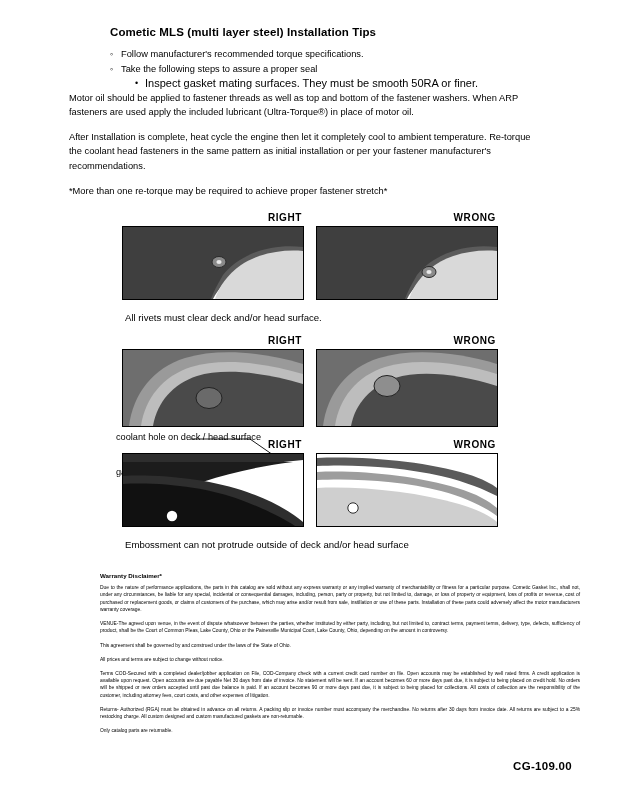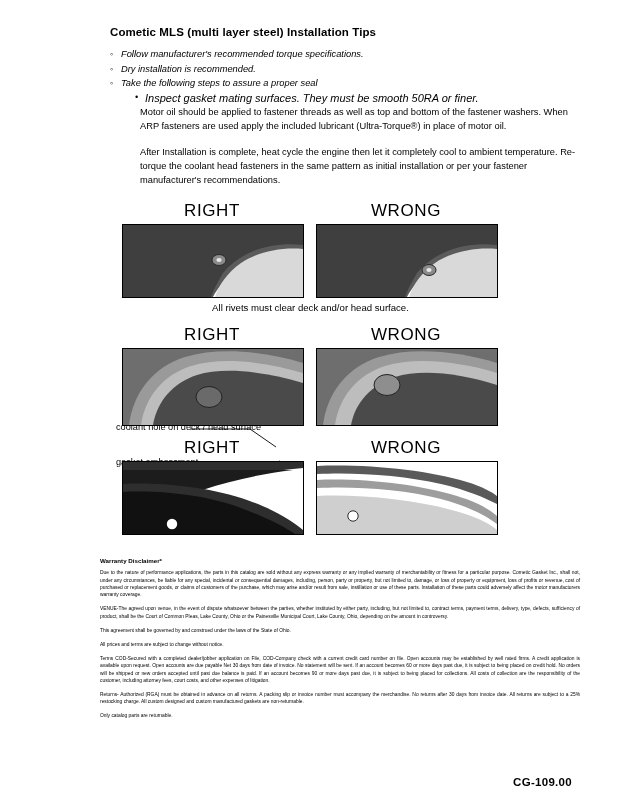--- a/index.html
+++ b/index.html
@@ -33,21 +33,20 @@
   ul.bullets {
     list-style: none;
     margin: 0 0 0 72px;
     padding: 0;
   }
   ul.bullets > li {
     font-size: 9.3px;
     line-height: 14.5px;
     position: relative;
     padding-left: 11px;
-    font-style: italic;
   }
   ul.bullets > li::before {
     content: "\25E6";
     position: absolute;
     left: 0;
     top: 0;
     font-size: 9px;
   }
   ul.sub {
     list-style: none;
@@ -69,59 +68,59 @@
   }
 
   h2.subtitle {
     font-size: 11.5px;
     font-weight: bold;
     margin: 16px 0 7px 72px;
   }
   p.body {
     font-size: 9.3px;
     line-height: 14.3px;
-    margin: 0 0 11px 102px;
+    margin: 0 0 11px 31px;
     max-width: 470px;
   }
 
   
   .figs {
     margin-top: 14px;
     position: relative;
   }
   .row {
     display: flex;
     justify-content: center;
     gap: 14px;
   }
   .cell {
     width: 180px;
   }
   .cell-label {
-    text-align: center;
-    font-size: 17px;
-    font-weight: normal;
+    text-align: right;
+    font-size: 10px;
+    font-weight: bold;
     letter-spacing: 0.6px;
     margin-bottom: 3px;
   }
   .panel {
     width: 180px;
     height: 72px;
     border: 1px solid #000;
     background: #ffffff;
     position: relative;
     overflow: hidden;
   }
   .panel.tall {
     height: 76px;
   }
   .caption {
     font-size: 9.6px;
-    margin: 4px 0 0 0;
-    text-align: center;
+    margin: 12px 0 0 0;
+    text-align: left;
     padding-left: 3px;
   }
   .caption-wrap {
     width: 374px;
     margin: 0 auto;
   }
 
   
   .callouts {
     position: absolute;
@@ -144,53 +143,51 @@
   }
   .warranty p {
     font-size: 4.9px;
     line-height: 7.2px;
     margin: 0 0 7px 0;
     text-align: justify;
   }
   .docnum {
     position: absolute;
     right: 46px;
-    bottom: 12px;
+    bottom: 28px;
     font-size: 11.5px;
     font-weight: bold;
     letter-spacing: 0.3px;
   }
   svg { display: block; }
 </style>
 </head>
 <body>
 
 <div class="page">
 
   <h1 class="title">Cometic MLS (multi layer steel) Installation Tips</h1>
 
   <ul class="bullets">
     <li>
       <span>Follow manufacturer's recommended torque specifications.</span>
-    </li>
-    <li>
-      <span>Dry installation is recommended.</span>
     </li>
     <li>
       <span>Take the following steps to assure a proper seal</span>
       <ul class="sub">
         <li>
           <span>Inspect gasket mating surfaces.  They must be smooth 50RA or finer.</span>
         </li>
       </ul>
     </li>
   </ul>
 
   <p class="body">Motor oil should be applied to fastener threads as well as top and bottom of the fastener washers. When ARP fasteners are used apply the included lubricant (Ultra-Torque®) in place of motor oil.</p>
   <p class="body">After Installation is complete, heat cycle the engine then let it completely cool to ambient temperature. Re-torque the coolant head fasteners in the same pattern as initial installation or per your fastener manufacturer's recommendations.</p>
+  <p class="body">*More than one re-torque may be required to achieve proper fastener stretch*</p>
 
   <div class="figs">
     <div class="row">
       <div class="cell">
         <div class="cell-label">RIGHT</div>
         <div class="panel">
           <svg width="180" height="72" viewBox="0 0 180 72">
             <rect x="0" y="0" width="180" height="72" fill="#ffffff"></rect>
             <path d="M0,0 L180,0 L180,26 C150,22 120,34 104,52 C96,62 92,68 90,72 L0,72 Z" fill="#5b5b5b"></path>
             <path d="M0,0 L180,0 L180,20 C146,16 116,28 100,48 C94,58 90,66 88,72 L0,72 Z" fill="#3f3f3f"></path>
@@ -280,20 +277,23 @@
           <svg width="180" height="72" viewBox="0 0 180 72">
             <rect x="0" y="0" width="180" height="72" fill="#ffffff"></rect>
             <path d="M0,4 C50,2 110,8 150,20 C166,25 175,30 180,34 L180,42 C168,36 150,28 124,22 C86,13 36,10 0,12 Z" fill="#5a5a5a"></path>
             <path d="M0,18 C44,16 100,22 140,34 C160,40 172,47 180,54 L180,62 C168,53 150,44 124,37 C86,27 36,24 0,26 Z" fill="#9d9d9d"></path>
             <path d="M0,34 C44,32 100,38 142,50 C162,56 173,62 180,68 L180,72 L0,72 Z" fill="#cfcfcf"></path>
             <circle cx="36" cy="54" r="5.2" fill="#ffffff" stroke="#2a2a2a" stroke-width="1"></circle>
           </svg>
         </div>
       </div>
     </div>
+    <div class="caption-wrap">
+      <div class="caption">Embossment can not protrude outside of deck and/or head surface</div>
+    </div>
   </div>
 
   <div class="warranty">
     <h3>Warranty Disclaimer*</h3>
     <p>Due to the nature of performance applications, the parts in this catalog are sold without any express warranty or any implied warranty of merchantability or fitness for a particular purpose.  Cometic Gasket Inc., shall not, under any circumstances, be liable for any special, incidental or consequential damages, including, person, party or property, but not limited to, damage, or loss of property or equipment, loss of profits or revenue, cost of purchased or replacement goods, or claims of customers of the purchase, which may arise and/or result from sale, instillation or use of these parts.  Installation of these parts could adversely affect the motor manufacturers warranty coverage.</p>
     <p>VENUE-The agreed upon venue, in the event of dispute whatsoever between the parties, whether instituted by either party, including, but not limited to, contract terms, payment terms, delivery, type, defects, sufficiency of product, shall be the Court of Common Pleas, Lake County, Ohio or the Painesville Municipal Court, Lake County, Ohio, depending on the amount in controversy.</p>
     <p>This agreement shall be governed by and construed under the laws of the State of Ohio.</p>
     <p>All prices and terms are subject to change without notice.</p>
     <p>Terms COD-Secured with a completed dealer/jobber application on File, COD-Company check with a current credit card number on file.  Open accounts may be established by well rated firms.  A credit application is available upon request.  Open accounts are due payable Net 30 days from date of invoice.  No statement will be sent.  If an account becomes 60 or more days past due, it is subject to being placed on credit hold.  No orders will be shipped or new orders accepted until past due balance is paid.  If an account becomes 90 or more days past due, it is subject to being placed for collections.  All costs of collection are the responsibility of the customer, including attorney fees, court costs, and other expenses of litigation.</p>
     <p>Returns- Authorized (RGA) must be obtained in advance on all returns.  A packing slip or invoice number must accompany the merchandise.  No returns after 30 days from invoice date.  All returns are subject to a 25% restocking charge.  All custom designed and custom manufactured gaskets are non-returnable.</p>

